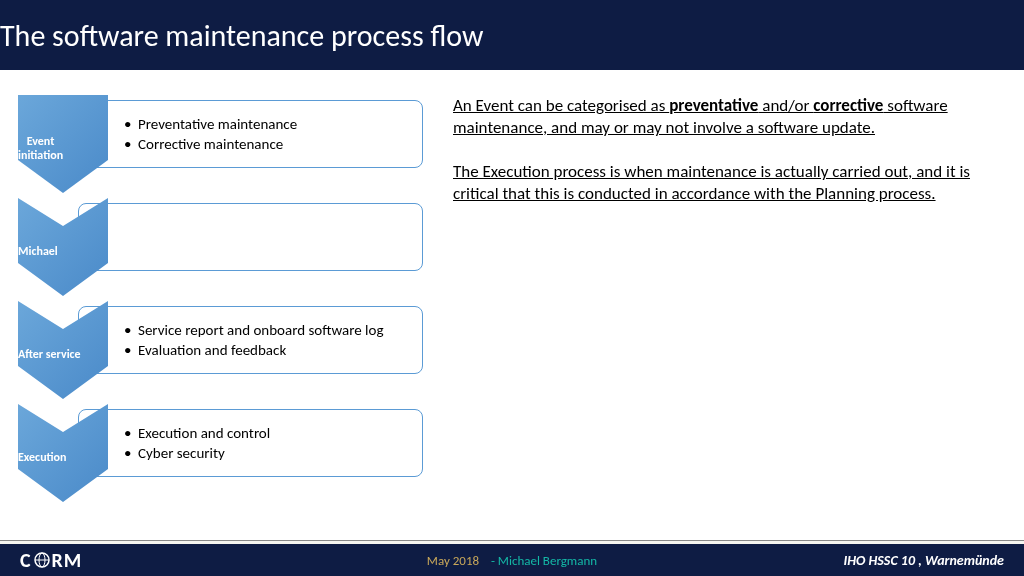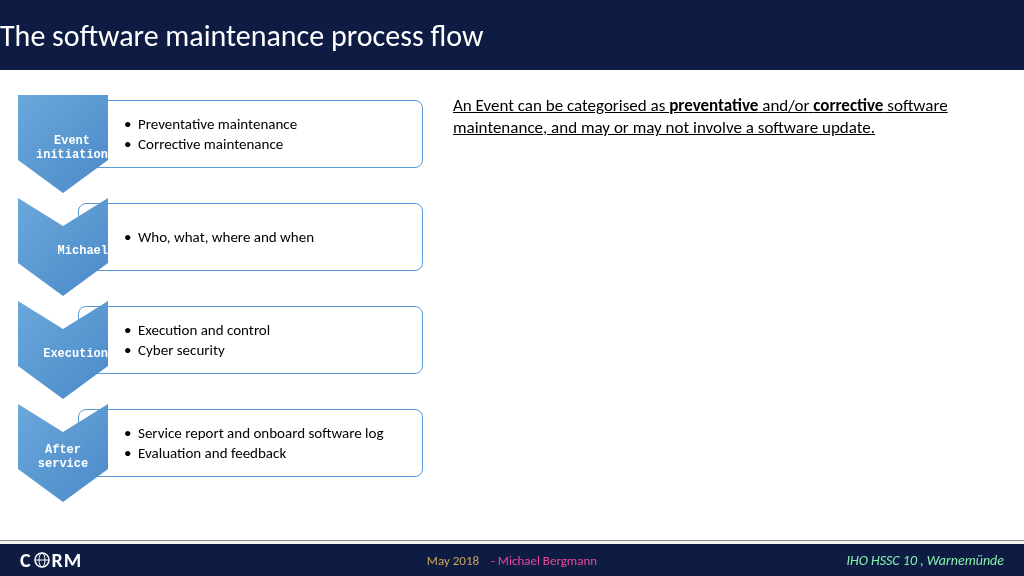--- a/index.html
+++ b/index.html
@@ -50,23 +50,22 @@
     display: flex;
     align-items: flex-start;
   }
   .chevron {
     position: relative;
     width: 90px;
     height: 100%;
     flex-shrink: 0;
     display: flex;
     align-items: center;
-    justify-content: flex-end;
+    justify-content: flex-start;
     z-index: 2;
-    font-family: Liberation Mono, monospace;
   }
   .chevron svg {
     position: absolute;
     top: 0;
     left: 0;
   }
   .chevron-label {
     position: relative;
     color: #ffffff;
     font-size: 12px;
@@ -147,27 +146,27 @@
     align-items: center;
   }
   .logo svg { margin: 0 1px; }
   .footer-center {
     position: absolute;
     left: 50%;
     transform: translateX(-50%);
     color: #c9a85a;
     font-size: 13px;
   }
-  .footer-center .author { color: #ec4899; }
+  .footer-center .author { color: #14b8a6; }
   .footer-right {
     position: absolute;
     right: 20px;
-    color: #86efac;
+    color: #ffffff;
     font-style: italic;
-    font-weight: 400;
+    font-weight: 700;
     font-size: 14px;
   }
 </style>
 </head>
 <body>
 
 <div class="header">
   <div class="title">The software maintenance process flow</div>
 </div>
 
@@ -191,34 +190,53 @@
             </defs>
         <path d="M 0 0 L 90 0 L 90 65 L 45 98 L 0 65 Z" fill="url(#g0)"></path>
       </svg>
           <div class="chevron-label">Event
 initiation</div>
         </div>
       </div>
       <div class="step-row">
         <div class="step-box">
           <ul>
-            <li>Who, what, where and when</li>
           </ul>
         </div>
         <div class="chevron">
       <svg width="90" height="100" viewBox="0 0 90 100">
         <defs>
               <linearGradient id="g1" x1="0" y1="0" x2="1" y2="1">
           <stop offset="0%" stop-color="#6BA7DA"></stop>
                 <stop offset="100%" stop-color="#4A8AC9"></stop>
         </linearGradient>
             </defs>
         <path d="M 0 0 L 45 28 L 90 0 L 90 65 L 45 98 L 0 65 Z" fill="url(#g1)"></path>
       </svg>
           <div class="chevron-label">Michael</div>
+        </div>
+      </div>
+      <div class="step-row">
+        <div class="step-box">
+          <ul>
+            <li>Service report and onboard software log</li>
+            <li>Evaluation and feedback</li>
+          </ul>
+        </div>
+        <div class="chevron">
+      <svg width="90" height="100" viewBox="0 0 90 100">
+        <defs>
+              <linearGradient id="g3" x1="0" y1="0" x2="1" y2="1">
+          <stop offset="0%" stop-color="#6BA7DA"></stop>
+                <stop offset="100%" stop-color="#4A8AC9"></stop>
+        </linearGradient>
+            </defs>
+        <path d="M 0 0 L 45 28 L 90 0 L 90 65 L 45 98 L 0 65 Z" fill="url(#g3)"></path>
+      </svg>
+          <div class="chevron-label">After service</div>
         </div>
       </div>
       <div class="step-row">
         <div class="step-box">
           <ul>
             <li>Execution and control</li>
             <li>Cyber security</li>
           </ul>
         </div>
         <div class="chevron">
@@ -227,44 +245,25 @@
               <linearGradient id="g2" x1="0" y1="0" x2="1" y2="1">
           <stop offset="0%" stop-color="#6BA7DA"></stop>
                 <stop offset="100%" stop-color="#4A8AC9"></stop>
         </linearGradient>
             </defs>
         <path d="M 0 0 L 45 28 L 90 0 L 90 65 L 45 98 L 0 65 Z" fill="url(#g2)"></path>
       </svg>
           <div class="chevron-label">Execution</div>
         </div>
       </div>
-      <div class="step-row">
-        <div class="step-box">
-          <ul>
-            <li>Service report and onboard software log</li>
-            <li>Evaluation and feedback</li>
-          </ul>
-        </div>
-        <div class="chevron">
-      <svg width="90" height="100" viewBox="0 0 90 100">
-        <defs>
-              <linearGradient id="g3" x1="0" y1="0" x2="1" y2="1">
-          <stop offset="0%" stop-color="#6BA7DA"></stop>
-                <stop offset="100%" stop-color="#4A8AC9"></stop>
-        </linearGradient>
-            </defs>
-        <path d="M 0 0 L 45 28 L 90 0 L 90 65 L 45 98 L 0 65 Z" fill="url(#g3)"></path>
-      </svg>
-          <div class="chevron-label">After service</div>
-        </div>
-      </div>
     </div>
   <div class="right-col">
 
   <p>An Event can be categorised as <b>preventative</b> and/or <b>corrective</b> software maintenance, and may or may not involve a software update.</p>
+      <p>The Execution process is when maintenance is actually carried out, and it is critical that this is conducted in accordance with the Planning process.</p>
     </div>
 </div>
 
 <div class="footer">
   <div class="sep-top"></div>
   <div class="logo">
     <span>C</span>
     <svg width="18" height="18" viewBox="0 0 18 18">
       <circle cx="9" cy="9" r="7" fill="none" stroke="#fff" stroke-width="1.5"></circle>
       <ellipse cx="9" cy="9" rx="3" ry="7" fill="none" stroke="#fff" stroke-width="1"></ellipse>

